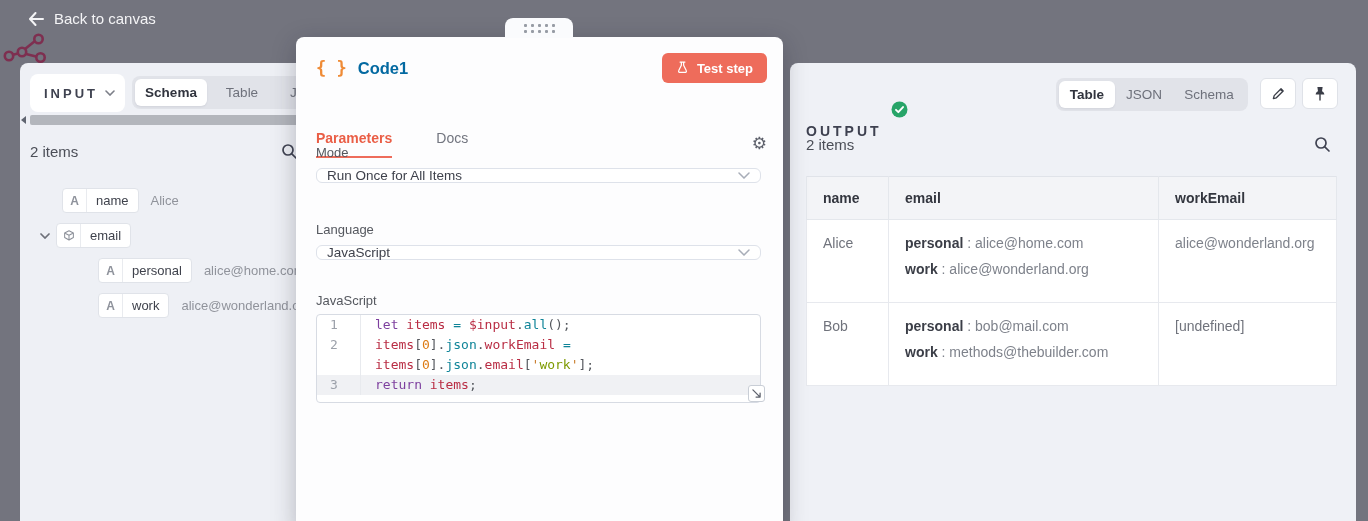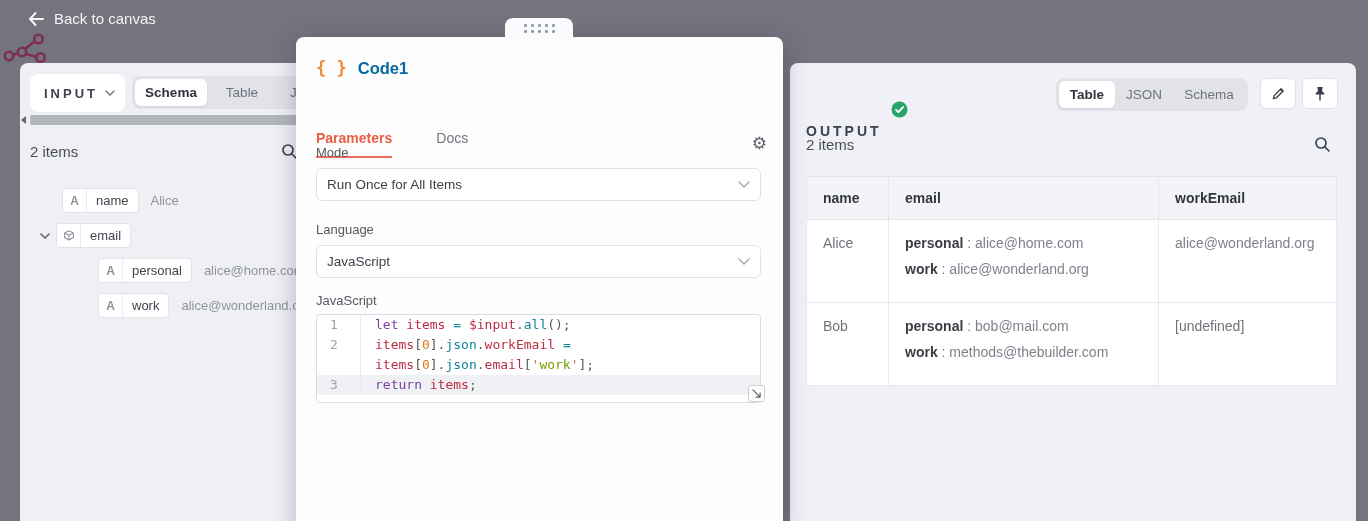--- a/index.html
+++ b/index.html
@@ -60,21 +60,21 @@
     font-size:13px; font-weight:600; display:flex; align-items:center; gap:8px; padding:0 14px;
     font-family:inherit; cursor:pointer; }
 
   .modal-tabs { position:absolute; left:20px; right:16px; top:90px; height:32px; display:flex; align-items:center; }
   .mtab { font-size:14px; color:#72757f; margin-right:44px; cursor:pointer; position:relative; padding-bottom:10px; }
   .mtab.active { color:#ea5e46; font-weight:600; }
   .mtab.active::after { content:""; position:absolute; left:0; right:0; bottom:-2px; height:2px; background:#ee6c5b; }
   .gear { margin-left:auto; font-size:17px; color:#5d606b; cursor:pointer; line-height:1; }
 
   .field-label { position:absolute; left:20px; font-size:13px; color:#55585f; }
-  .select-box { position:absolute; left:20px; width:445px; height:33px; background:#fff;
+  .select-box { position:absolute; left:20px; width:445px; height:15px; background:#fff;
     border:1px solid #dee2ea; border-radius:6px; display:flex; align-items:center; padding:0 10px;
     font-size:13.5px; color:#3f424c; cursor:pointer; }
   .select-box .chev { margin-left:auto; display:flex; }
 
   
   #code-editor { position:absolute; left:20px; top:277px; width:445px; height:89px; background:#fff;
     border:1px solid #d7dbe3; border-radius:4px; overflow:hidden;
     font-family:"DejaVu Sans Mono", monospace; font-size:13px; }
   .cm-line { display:flex; height:20px; line-height:20px; }
   .cm-line.active { background:#f0f1f4; }
@@ -264,20 +264,26 @@
           <span></span>
           <span></span>
           <span></span>
           <span></span>
       </div>
     </div>
 
     <div class="modal-head">
       <span class="node-icon">{ }</span>
       <span class="node-title">Code1</span>
+      <button class="test-btn">
+        <svg width="13" height="14" viewBox="0 0 16 17">
+          <path d="M5 1.2h6 M6.6 1.2v4L3.4 11.6A1.6 1.6 0 0 0 4.9 14h6.2a1.6 1.6 0 0 0 1.5-2.4L9.4 5.2v-4" stroke="#fff" stroke-width="1.5" fill="none" stroke-linecap="round" stroke-linejoin="round"></path>
+        </svg>
+        <span>Test step</span>
+      </button>
     </div>
 
     <div class="modal-tabs">
       <span class="mtab active">Parameters</span>
       <span class="mtab">Docs</span>
       <span class="gear">⚙</span>
     </div>
 
     <div class="field-label" style="top:108px">Mode</div>
     <div class="select-box" style="top:131px">

